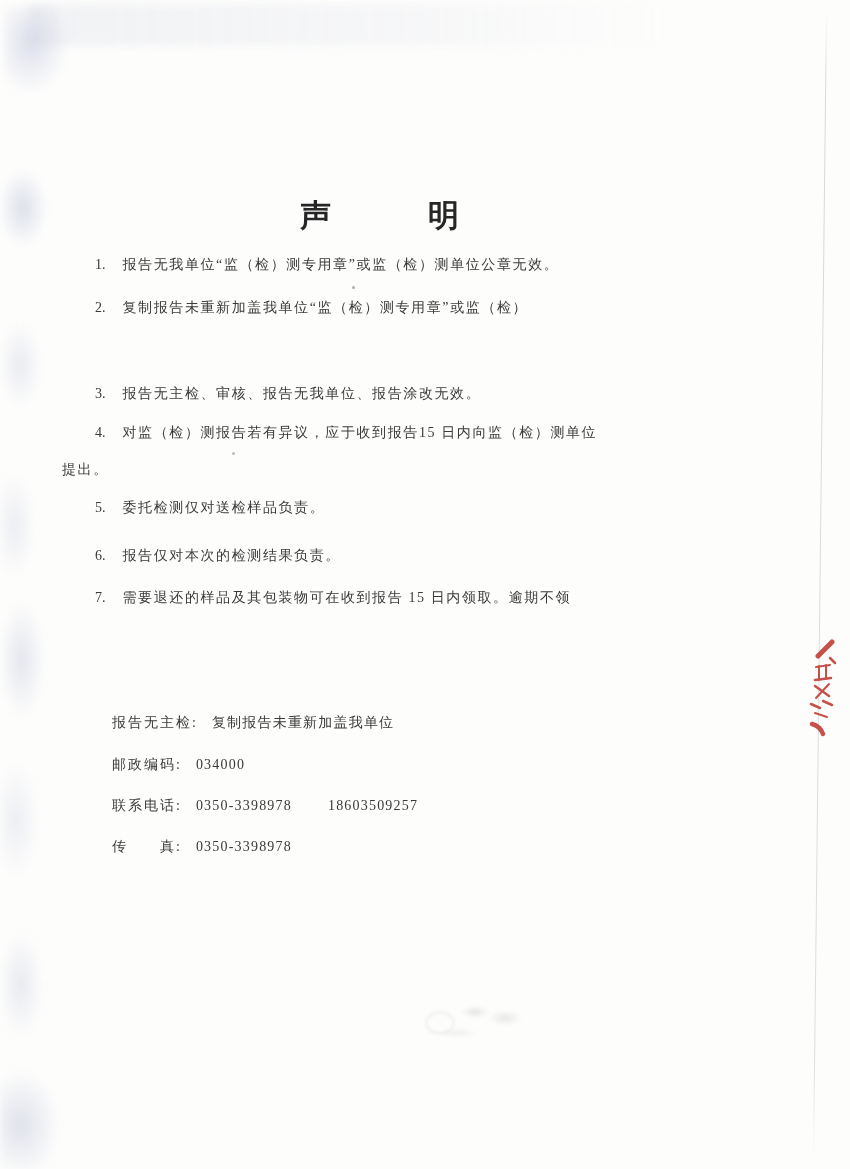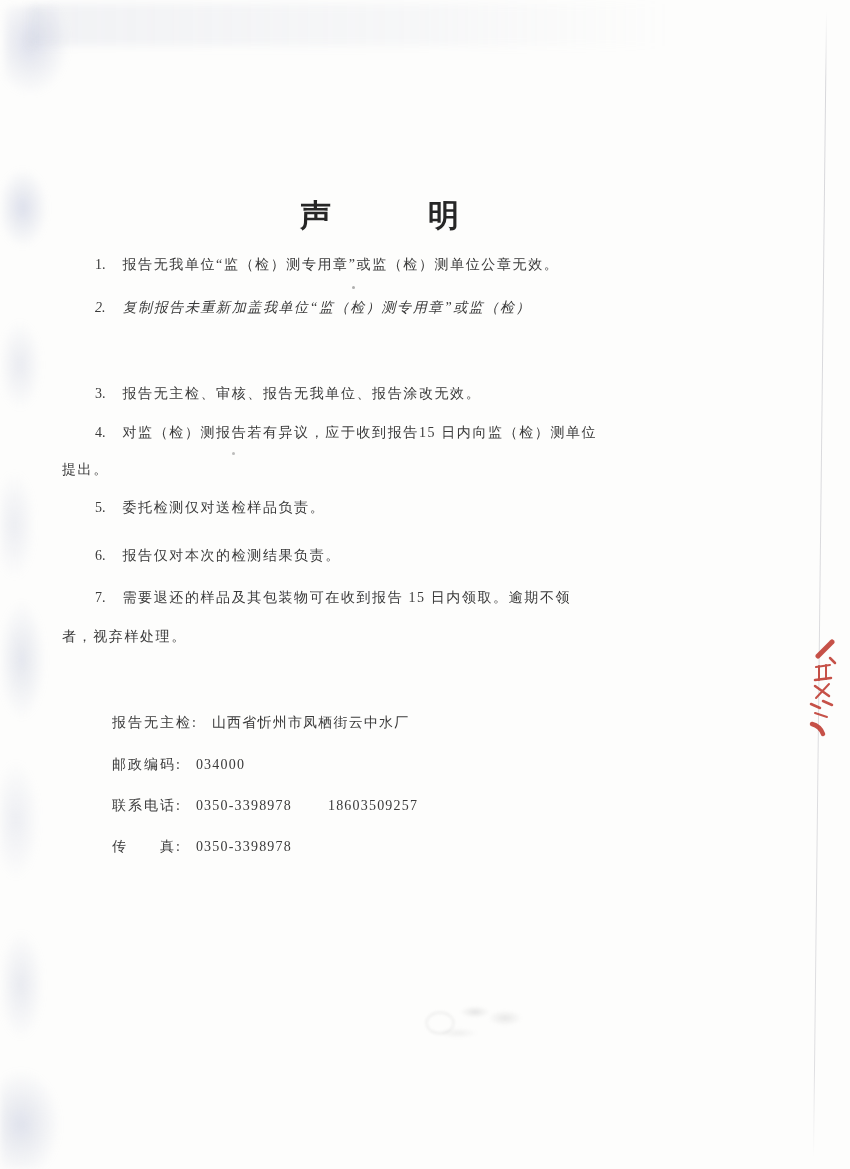--- a/index.html
+++ b/index.html
@@ -42,21 +42,21 @@
   
   .title{
     position:absolute;left:300px;top:200px;display:flex;gap:97px;
     font-family:"Liberation Sans","DejaVu Sans",sans-serif;
     font-weight:700;font-size:31px;color:#262626;line-height:1;
   }
   .ln{position:absolute;white-space:nowrap;font-size:14px;letter-spacing:1.6px;color:#3a3a3a;line-height:1;}
   .ln .num{display:inline-block;letter-spacing:0;margin-right:17px;}
   .item{left:95px;}
   .cont{left:62px;}
-  .y1{top:258px;}.y2{top:301px;font-style:italic;}.y3{top:344px;}.y4{top:387px;}.y5{top:426px;}
+  .y1{top:258px;}.y2{top:301px;}.y3{top:344px;}.y4{top:387px;}.y5{top:426px;}
   .y6{top:463px;}.y7{top:501px;text-align:right;}.y8{top:549px;}.y9{top:591px;}.y10{top:630px;}
   .contact{left:112px;}
   .cy1{top:716px;}.cy2{top:758px;}.cy3{top:799px;}.cy4{top:840px;}
   .clabel{display:inline-block;letter-spacing:2px;}
   .cval{display:inline-block;margin-left:14px;letter-spacing:1.2px;}
   .cval2{display:inline-block;margin-left:36px;letter-spacing:1.2px;}
 </style>
 </head>
 <body>
 
@@ -120,26 +120,23 @@
   </div>
   <div class="ln item y7">
     <span class="num">5.</span><span>委托检测仅对送检样品负责。</span>
   </div>
   <div class="ln item y8">
     <span class="num">6.</span><span>报告仅对本次的检测结果负责。</span>
   </div>
   <div class="ln item y9">
     <span class="num">7.</span><span>需要退还的样品及其包装物可在收到报告 15 日内领取。逾期不领</span>
   </div>
-  <div class="ln cont y10">
-    <span>者，视弃样处理。</span>
-  </div>
 
   <div class="ln contact cy1">
-    <span class="clabel">报告无主检:</span><span class="cval">山西省忻州市凤栖街云中水厂</span>
+    <span class="clabel">报告无主检:</span><span class="cval">复制报告未重新加盖我单位</span>
   </div>
   <div class="ln contact cy2">
     <span class="clabel">邮政编码:</span><span class="cval">034000</span>
   </div>
   <div class="ln contact cy3">
     <span class="clabel">联系电话:</span><span class="cval">0350-3398978</span><span class="cval2">18603509257</span>
   </div>
   <div class="ln contact cy4">
     <span class="clabel">传　　真:</span><span class="cval">0350-3398978</span>
   </div>

